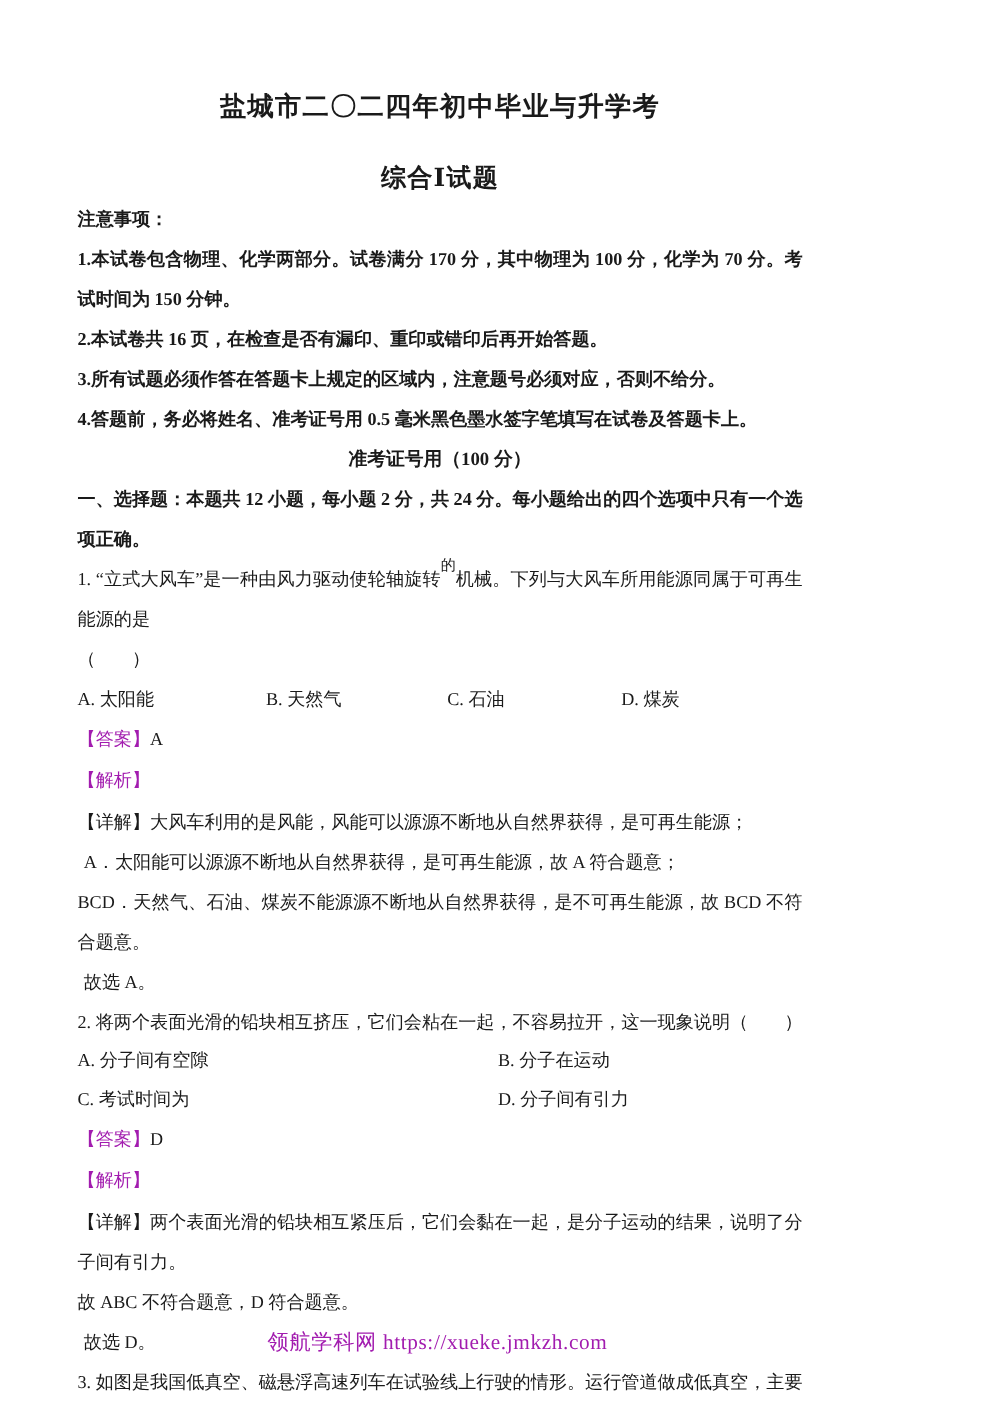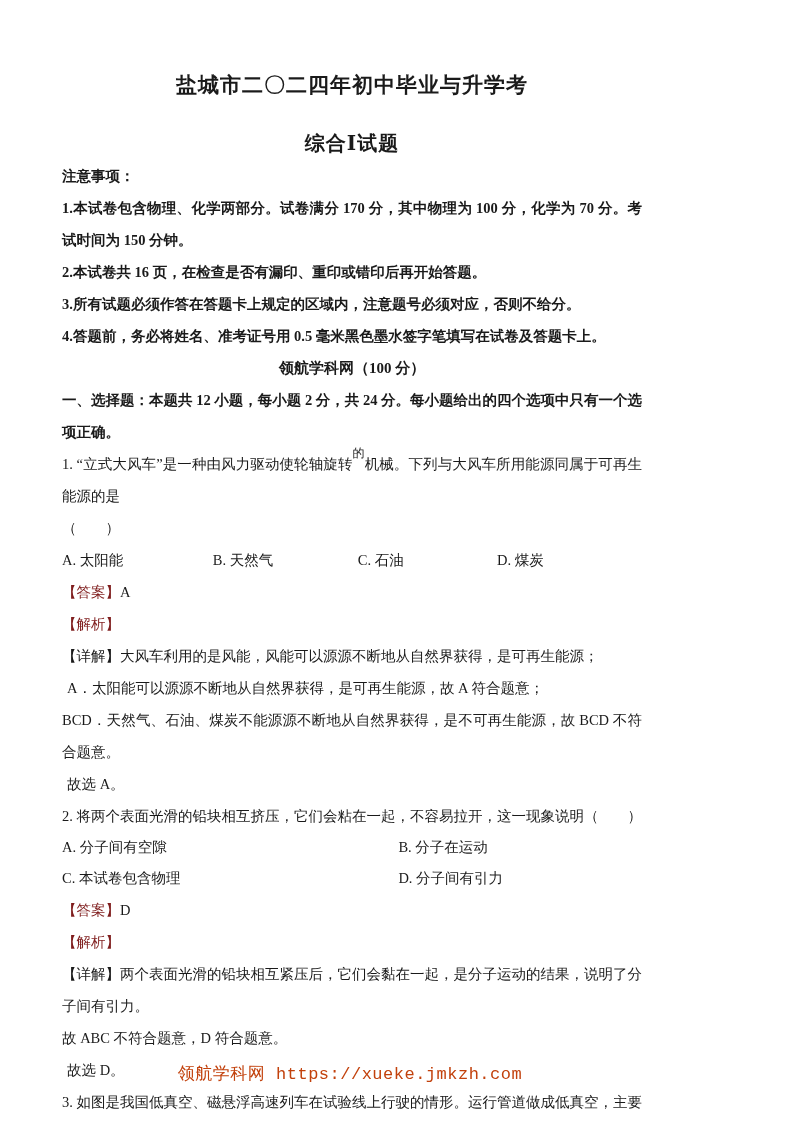--- a/index.html
+++ b/index.html
@@ -52,49 +52,49 @@
   }
   .options-row-4 .opt:nth-child(1) { flex: 0 0 26%; }
   .options-row-4 .opt:nth-child(2) { flex: 0 0 25%; }
   .options-row-4 .opt:nth-child(3) { flex: 0 0 24%; }
   .options-row-4 .opt:nth-child(4) { flex: 0 0 25%; }
   .options-grid-2 {
     display: grid;
     grid-template-columns: 58% 42%;
     font-size: 14.5px; line-height: 31px;
   }
-  .marker { color: #7f1d1d; }
+  .marker { color: #a21caf; font-family: Liberation Mono, monospace; }
   .indent-sm { padding-left: 5px; }
   .watermark {
     position: absolute;
     left: 0; right: 0;
     top: 1062px;
     text-align: center;
     font-size: 17px;
-    color: #c2410c;
-    font-family: Liberation Mono, monospace;
+    color: #a21caf;
+    font-family: Liberation Serif, serif;
     letter-spacing: 0.5px;
   }
 </style>
 </head>
 <body>
 
 <div class="page">
   <div class="content">
 
     <div class="doc-title">盐城市二〇二四年初中毕业与升学考</div>
     <div class="doc-subtitle">综合Ⅰ试题</div>
 
     <p class="line bold notice-header">注意事项：</p>
     <p class="line bold">1.本试卷包含物理、化学两部分。试卷满分 170 分，其中物理为 100 分，化学为 70 分。考试时间为 150 分钟。</p>
     <p class="line bold">2.本试卷共 16 页，在检查是否有漏印、重印或错印后再开始答题。</p>
     <p class="line bold">3.所有试题必须作答在答题卡上规定的区域内，注意题号必须对应，否则不给分。</p>
     <p class="line bold">4.答题前，务必将姓名、准考证号用 0.5 毫米黑色墨水签字笔填写在试卷及答题卡上。</p>
 
-    <p class="section-header">领航学科网（100 分）</p>
+    <p class="section-header">准考证号用（100 分）</p>
     <p class="line bold">一、选择题：本题共 12 小题，每小题 2 分，共 24 分。每小题给出的四个选项中只有一个选项正确。</p>
 
     <p class="line"><span>1. “立式大风车”是一种由风力驱动使轮轴旋转</span><sup class="stem-sup">的</sup><span>机械。下列与大风车所用能源同属于可再生能源的是</span></p>
     <p class="line">（　　）</p>
     <div class="options-row-4">
       <span class="opt">A. 太阳能</span>
       <span class="opt">B. 天然气</span>
       <span class="opt">C. 石油</span>
       <span class="opt">D. 煤炭</span>
     </div>
@@ -102,21 +102,21 @@
     <p class="line"><span class="marker">【解析】</span></p>
     <p class="line">【详解】大风车利用的是风能，风能可以源源不断地从自然界获得，是可再生能源；</p>
     <p class="line indent-sm">A．太阳能可以源源不断地从自然界获得，是可再生能源，故 A 符合题意；</p>
     <p class="line">BCD．天然气、石油、煤炭不能源源不断地从自然界获得，是不可再生能源，故 BCD 不符合题意。</p>
     <p class="line indent-sm">故选 A。</p>
 
     <p class="line">2. 将两个表面光滑的铅块相互挤压，它们会粘在一起，不容易拉开，这一现象说明（　　）</p>
     <div class="options-grid-2">
       <span class="opt">A. 分子间有空隙</span>
       <span class="opt">B. 分子在运动</span>
-      <span class="opt">C. 本试卷包含物理</span>
+      <span class="opt">C. 考试时间为</span>
       <span class="opt">D. 分子间有引力</span>
     </div>
     <p class="line"><span class="marker">【答案】</span><span>D</span></p>
     <p class="line"><span class="marker">【解析】</span></p>
     <p class="line">【详解】两个表面光滑的铅块相互紧压后，它们会黏在一起，是分子运动的结果，说明了分子间有引力。</p>
     <p class="line">故 ABC 不符合题意，D 符合题意。</p>
     <p class="line indent-sm">故选 D。</p>
 
     <p class="line">3. 如图是我国低真空、磁悬浮高速列车在试验线上行驶的情形。运行管道做成低真空，主要是为了减小列车所受（　　）</p>
 

